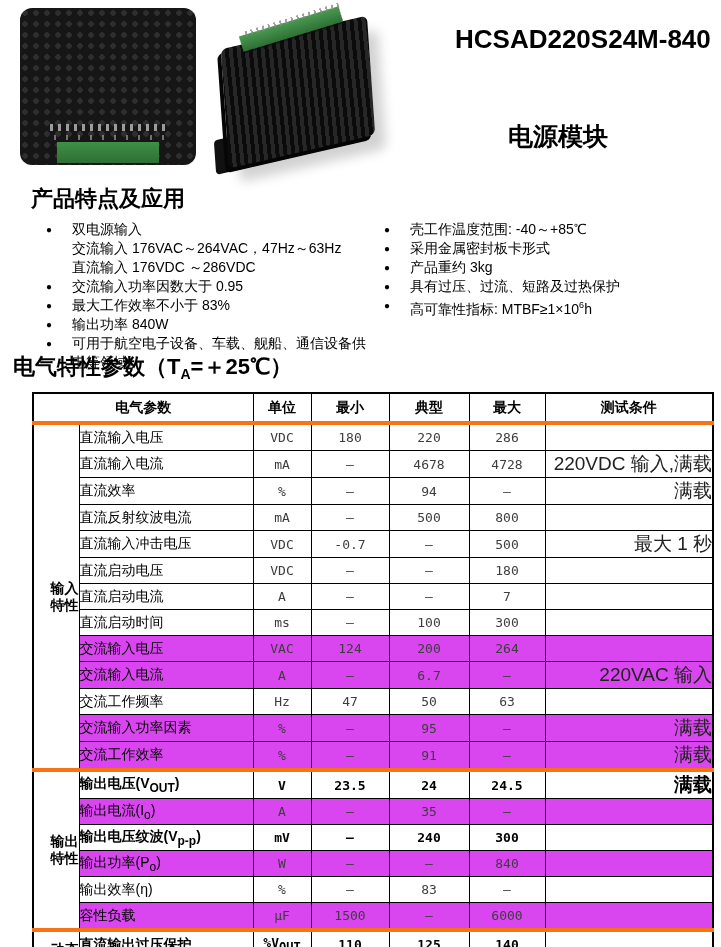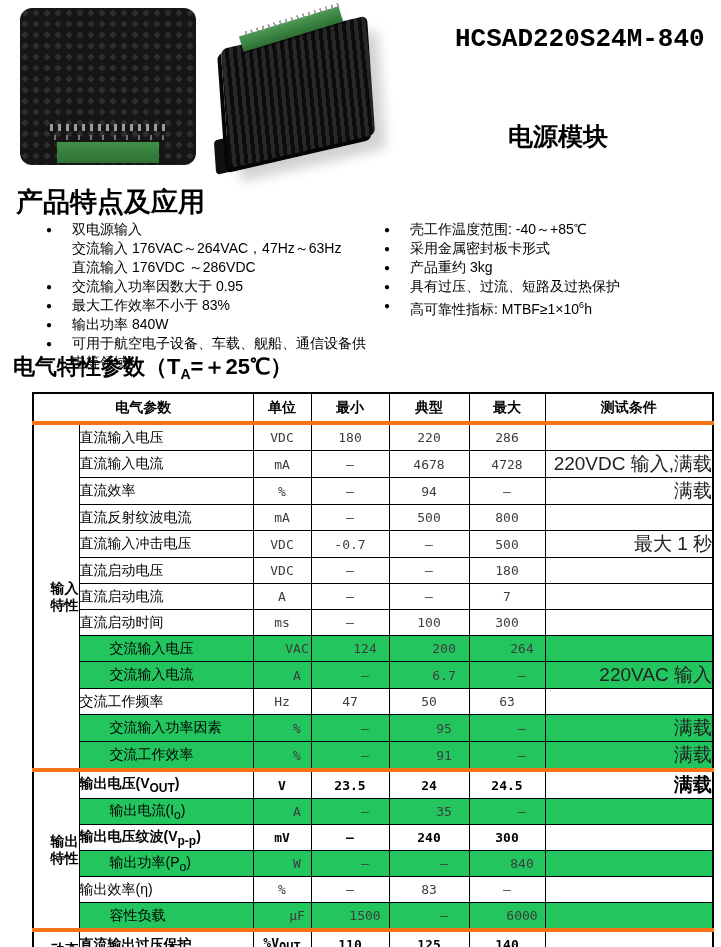--- a/index.html
+++ b/index.html
@@ -43,24 +43,24 @@
     box-shadow:0 2px 0 rgba(0,0,0,.4);
   }
   .photo-iso .pins{
     position:absolute;left:38px;top:12px;width:98px;height:5px;opacity:.8;
     background:repeating-linear-gradient(90deg,#888 0 2px,rgba(0,0,0,0) 2px 6px);
     transform:rotate(-17deg);
   }
   
   .model-title{
     position:absolute;left:455px;top:24px;
-    font-family:Liberation Mono, monospace;font-weight:bold;font-size:26px;white-space:nowrap;
+    font-family:Liberation Sans, sans-serif;font-weight:bold;font-size:26px;white-space:nowrap;
   }
   .product-type{position:absolute;left:508px;top:120px;font-size:25px;font-weight:bold;white-space:nowrap;}
-  .features-title{position:absolute;left:16px;top:184px;font-size:27px;font-weight:bold;}
+  .features-title{position:absolute;left:31px;top:184px;font-size:22px;font-weight:bold;}
   .spec-title{position:absolute;left:13px;top:352px;font-size:22px;font-weight:bold;white-space:nowrap;}
   .spec-title sub{font-size:14px;}
   
   .features{position:absolute;left:40px;top:220px;width:672px;display:flex;}
   .feat-col{list-style:none;margin:0;padding:0;}
   .feat-col.left{width:338px;}
   .feat-col.right{width:334px;}
   .feat{position:relative;font-size:14px;line-height:19px;}
   .feat .dot{position:absolute;left:6px;top:0;font-size:10px;}
   .feat-line{padding-left:32px;}
@@ -73,21 +73,21 @@
   }
   table.spec th,table.spec td{border:1px solid #000;height:25px;padding:0;overflow:hidden;white-space:nowrap;}
   table.spec thead th{font-size:14px;font-weight:bold;text-align:center;height:27px;}
   td.group-cell{font-size:14px;font-weight:bold;text-align:right;line-height:17px;background:#fff;}
   td.param{font-size:14px;text-align:left;padding-left:9px;}
   td.param sub,td.unit sub{font-size:12px;}
   td.unit,td.val{
     font-family:"DejaVu Sans Mono",monospace;font-size:13px;text-align:center;color:#3d3d3d;
   }
   td.cond{font-size:19px;text-align:right;color:#222;}
-  tr.shaded td{background:#22c55e;padding-left:30px;}
+  tr.shaded td{background:#d946ef;}
   tr.group-start td{border-top:4px solid #f97316;}
   .b{font-weight:bold;color:#000 !important;}
 </style>
 </head>
 <body>
 
 <div class="page">
 
   <div class="photo-front">
     <div class="labels-row1"></div>

